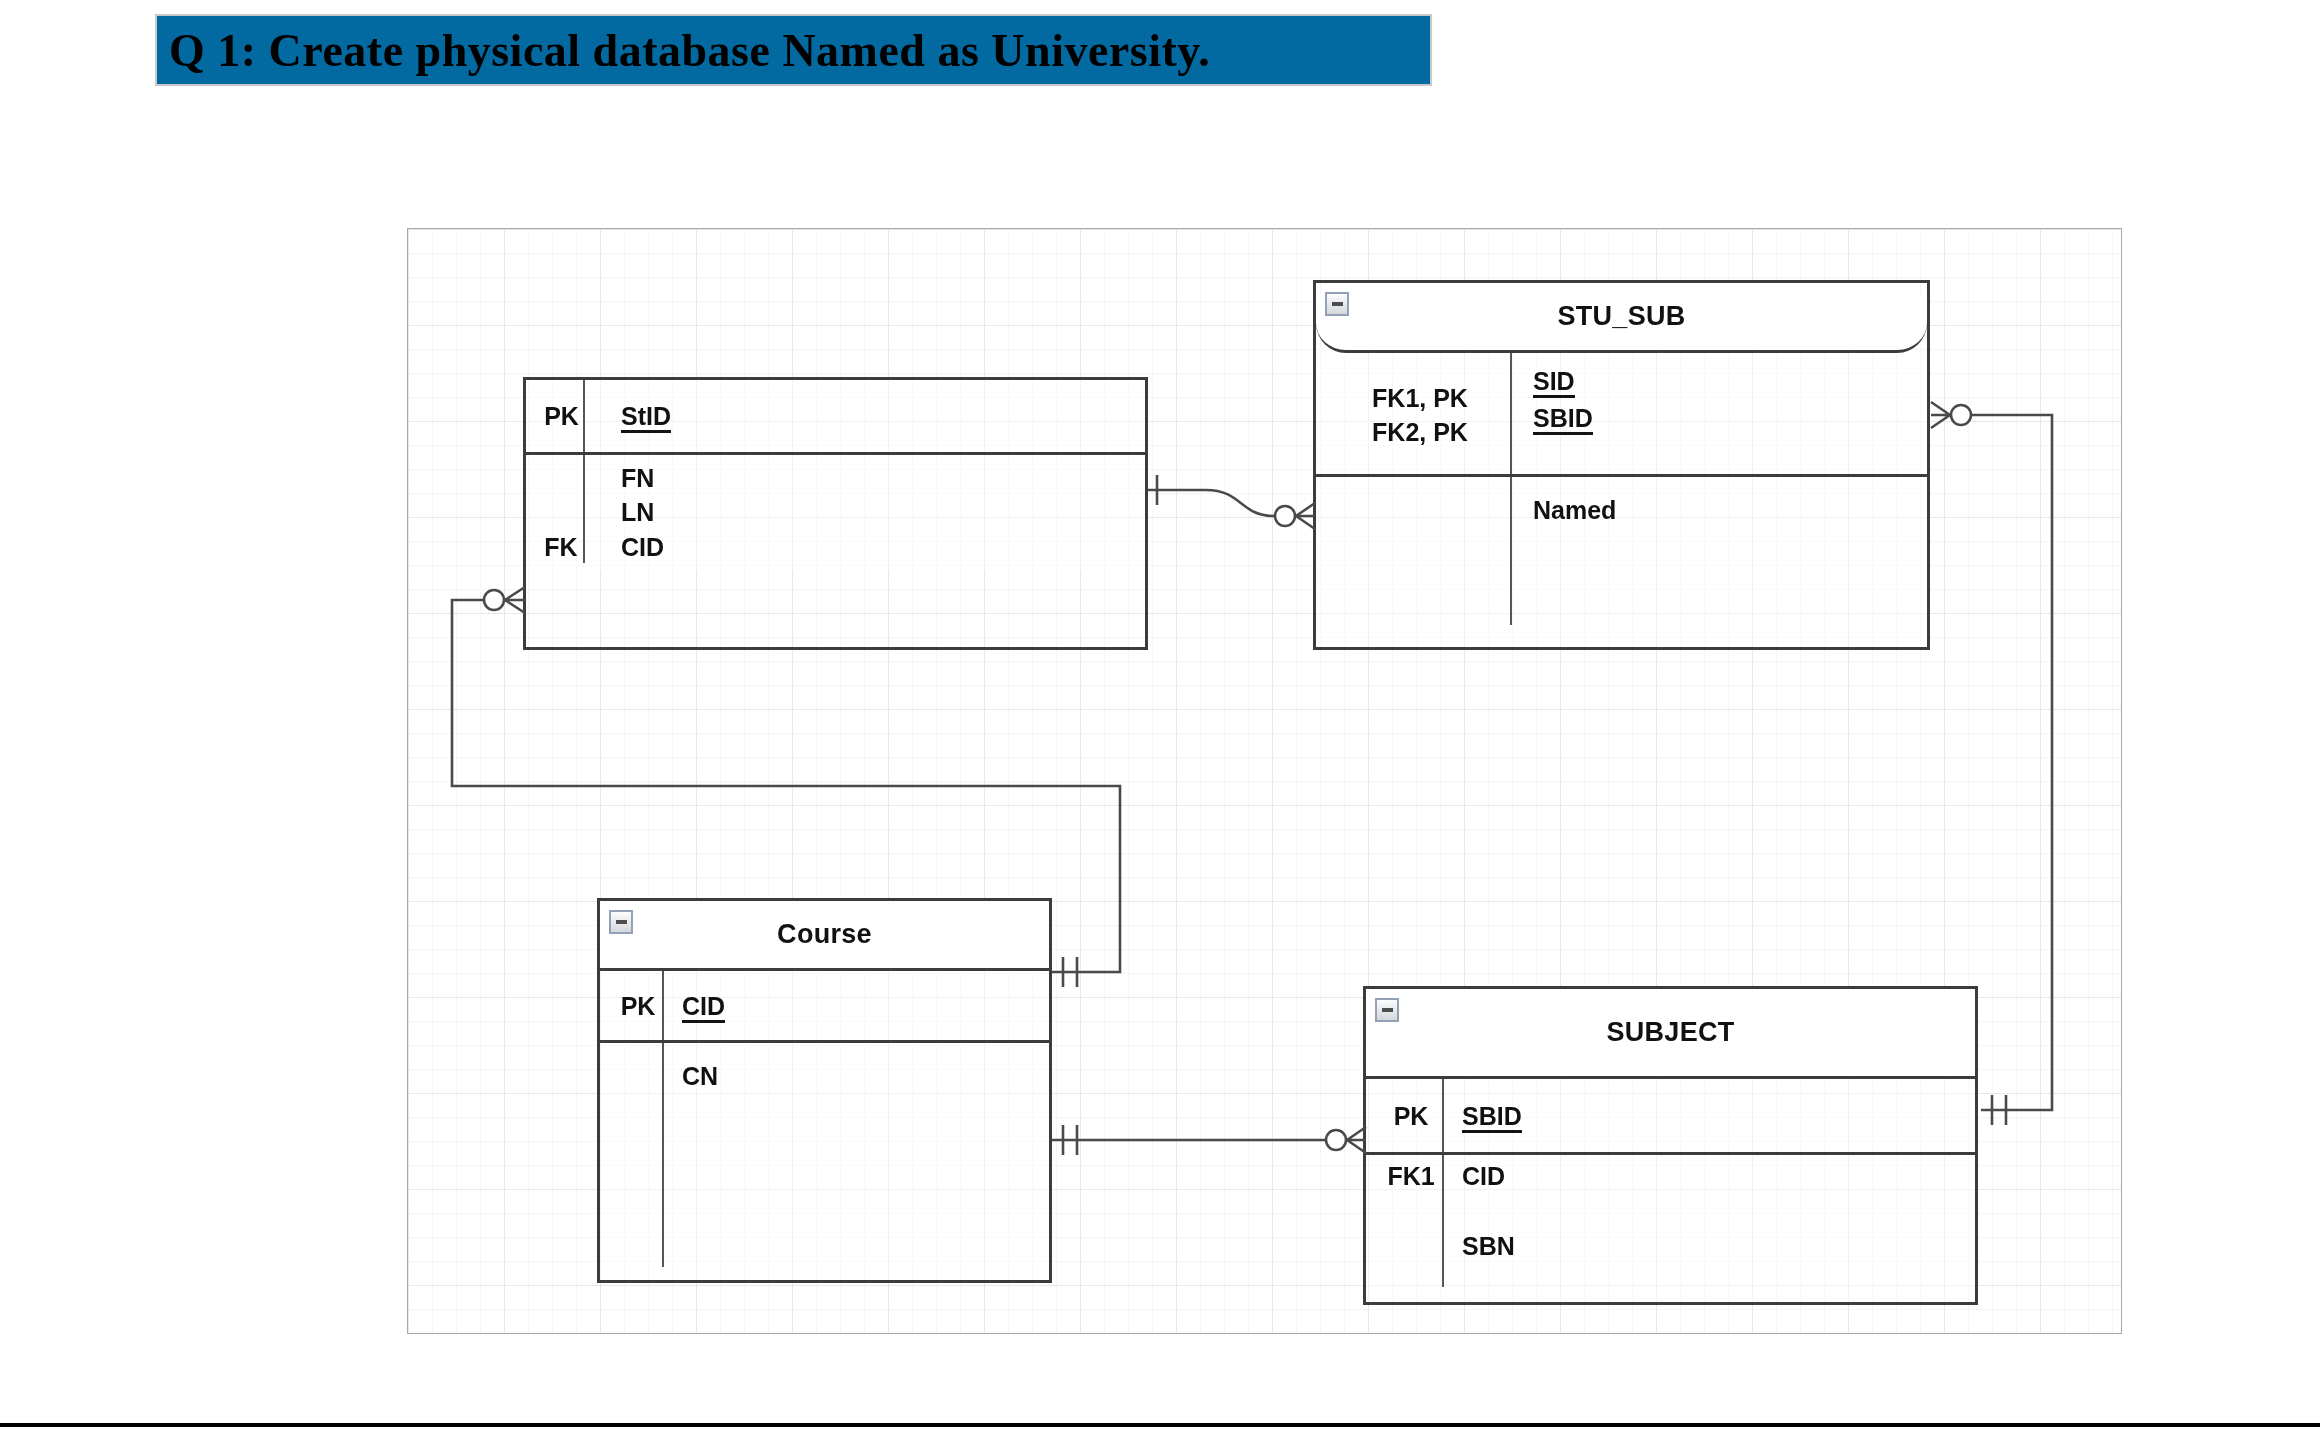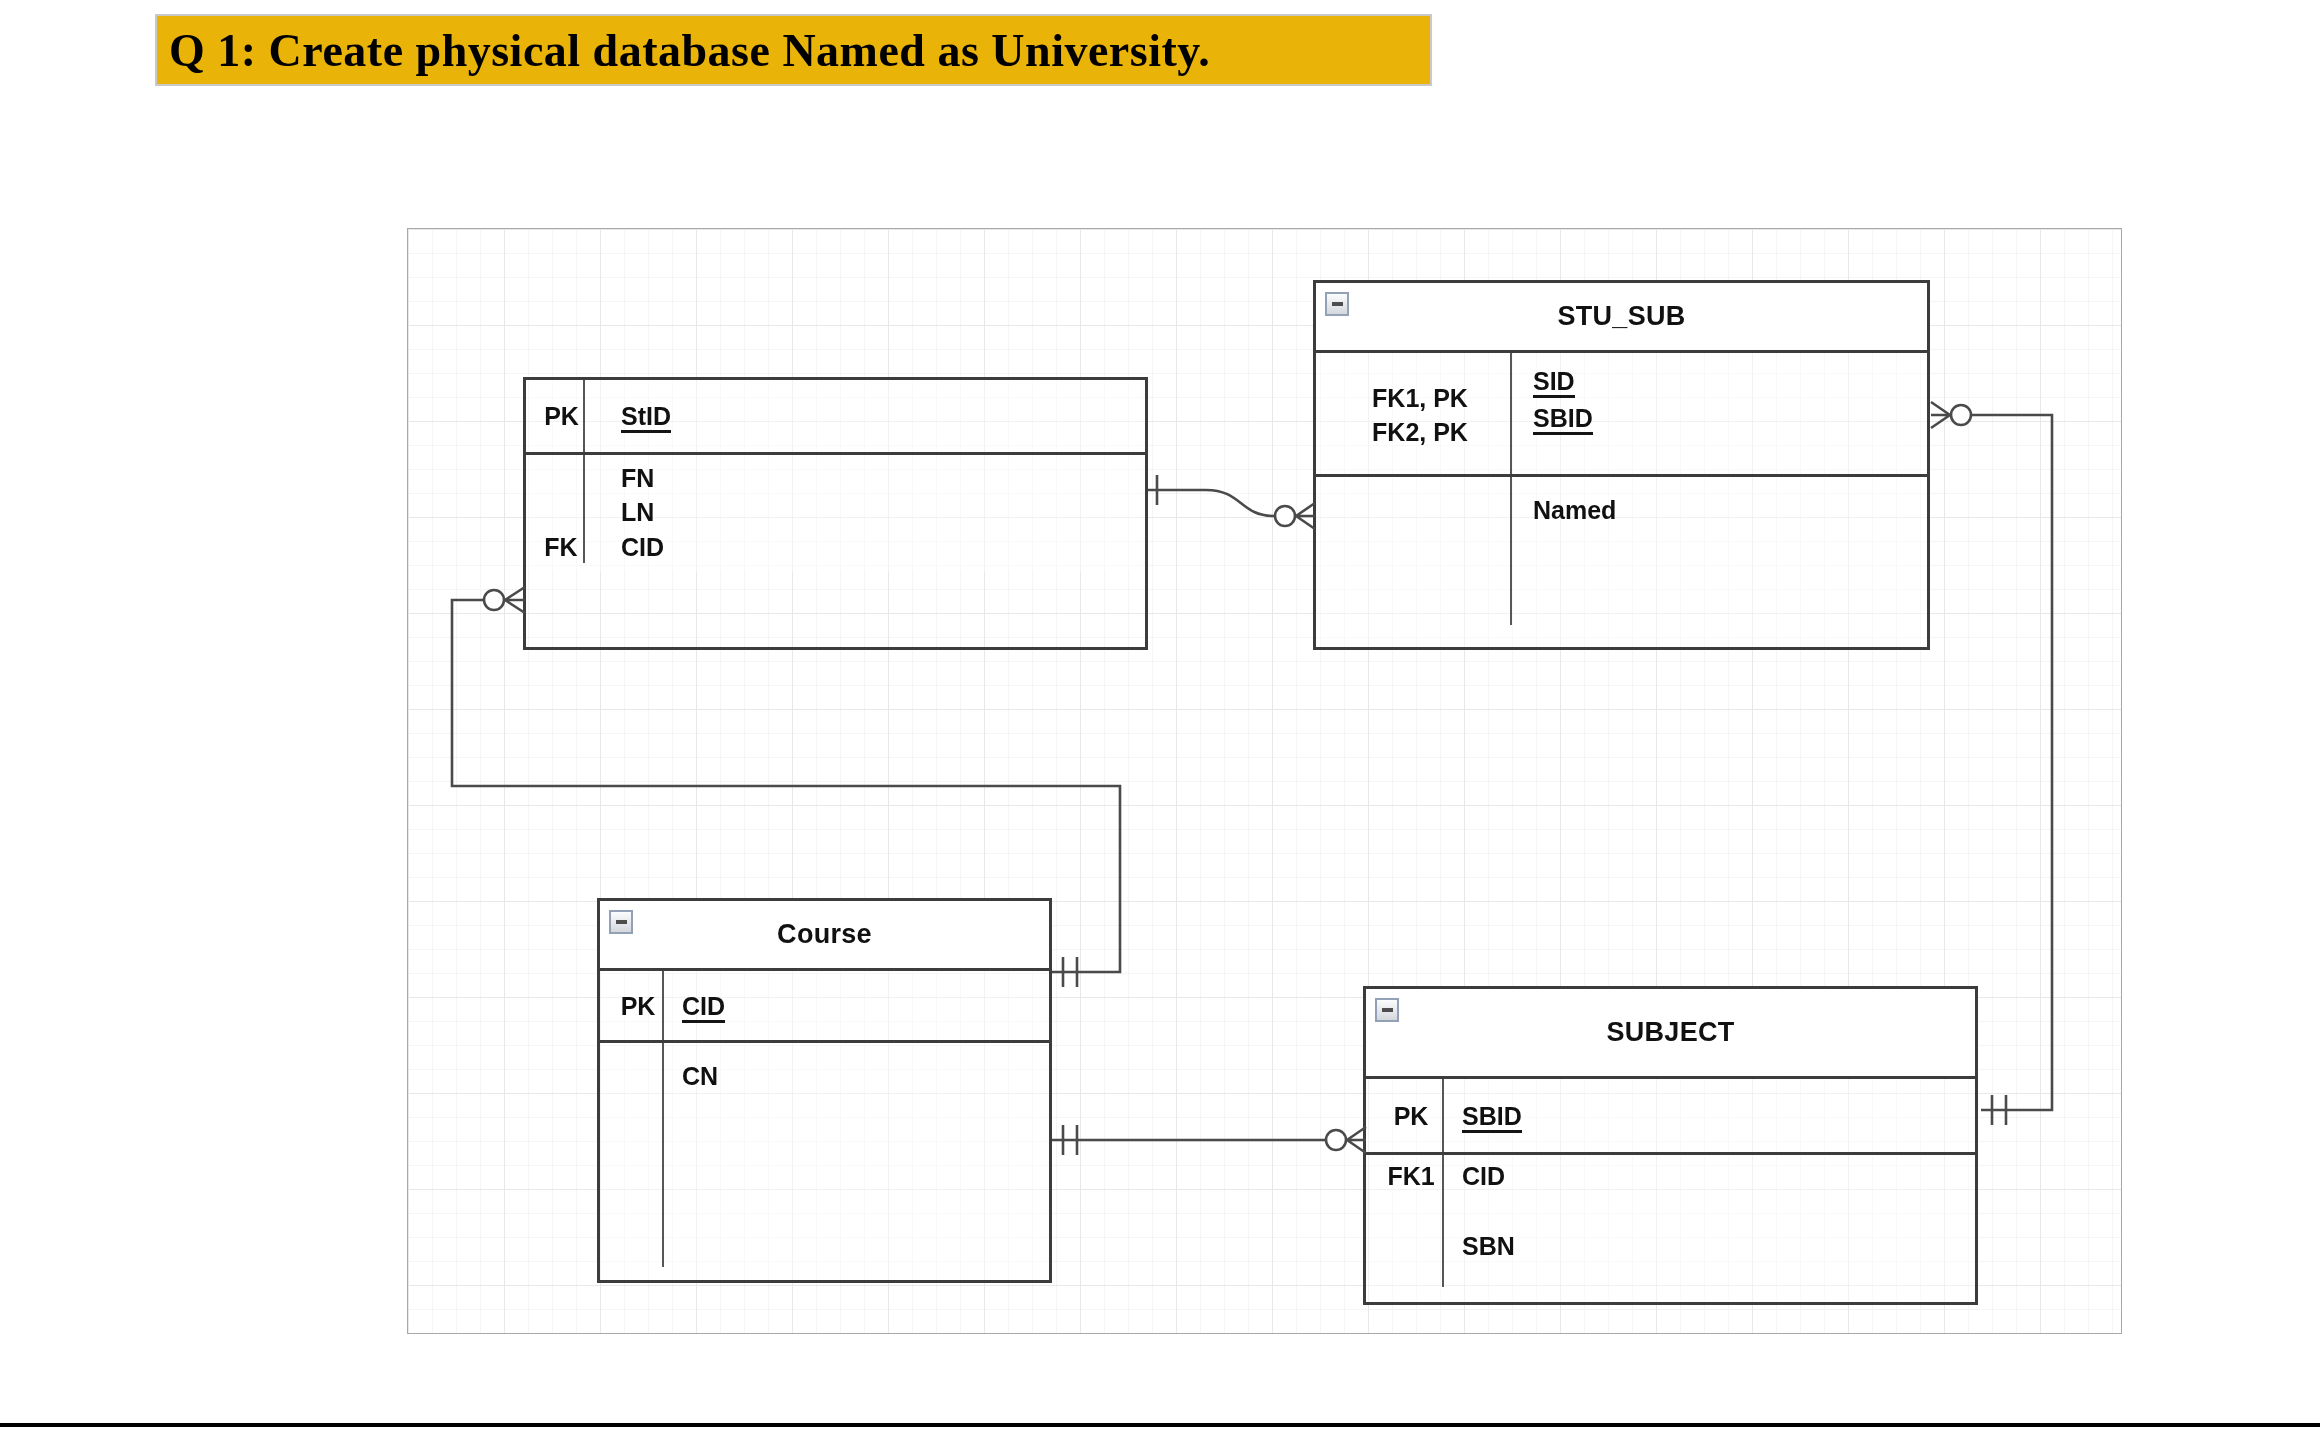--- a/index.html
+++ b/index.html
@@ -4,21 +4,21 @@
 <style>
   html,body{margin:0;padding:0;}
   body{
     width:2320px;height:1430px;position:relative;background:#ffffff;
     font-family:"Liberation Sans","DejaVu Sans",sans-serif;overflow:hidden;
   }
 
   
   .title-box{
     position:absolute;left:155px;top:14px;width:1277px;height:72px;
-    border:2px solid #c9c9c9;background:#eab308;box-sizing:border-box;
+    border:2px solid #c9c9c9;background:#0369a1;box-sizing:border-box;
     display:flex;align-items:center;padding-left:12px;
   }
   .title-box span{
     font-family:"Liberation Serif","DejaVu Serif",serif;
     font-weight:bold;font-size:46px;color:#000;letter-spacing:.5px;white-space:nowrap;
   }
 
   
   .canvas{
     position:absolute;left:407px;top:228px;width:1715px;height:1106px;
@@ -81,21 +81,21 @@
   <div class="t-body" style="height:117px;">
     <div class="vdiv" style="left:57px;top:0;height:108px;"></div>
     <span class="cell" style="left:95px;top:8px;">FN</span>
     <span class="cell" style="left:95px;top:42px;">LN</span>
     <span class="cell kcol" style="left:0;width:56px;top:77px;">FK</span>
     <span class="cell" style="left:95px;top:77px;">CID</span>
   </div>
 </div>
 
 <div class="etable" style="left:1313px;top:280px;width:617px;height:370px;">
-  <div class="t-header" style="height:70px;">
+  <div class="t-header" style="height:70px;border-radius:30px;">
     <div class="collapse-btn">
         <div class="minus"></div>
       </div>
     <span>STU_SUB</span>
   </div>
   <div class="t-keys" style="height:124px;">
     <div class="vdiv" style="left:194px;top:0;height:121px;"></div>
     <span class="cell kcol" style="left:0;width:194px;top:30px;">FK1, PK</span>
     <span class="cell kcol" style="left:0;width:194px;top:64px;">FK2, PK</span>
     <span class="cell" style="left:217px;top:13px;"><span class="pk-attr">SID</span></span>

